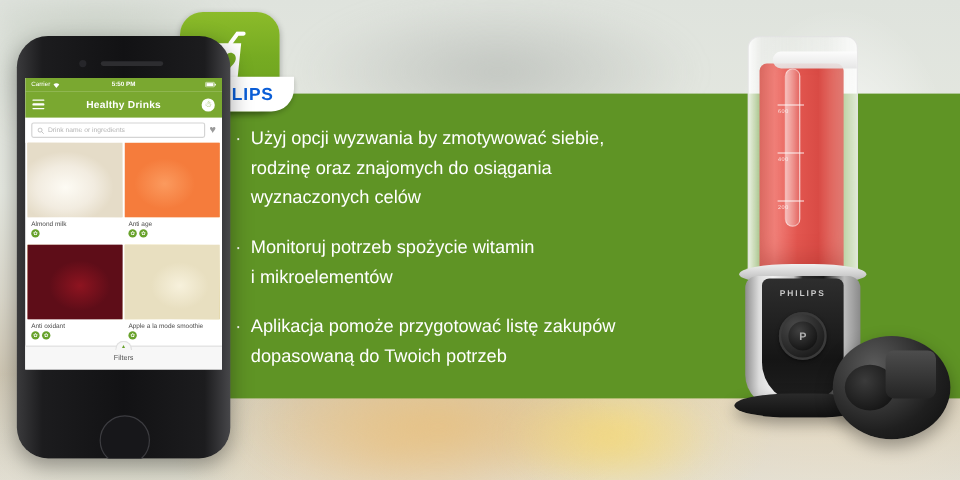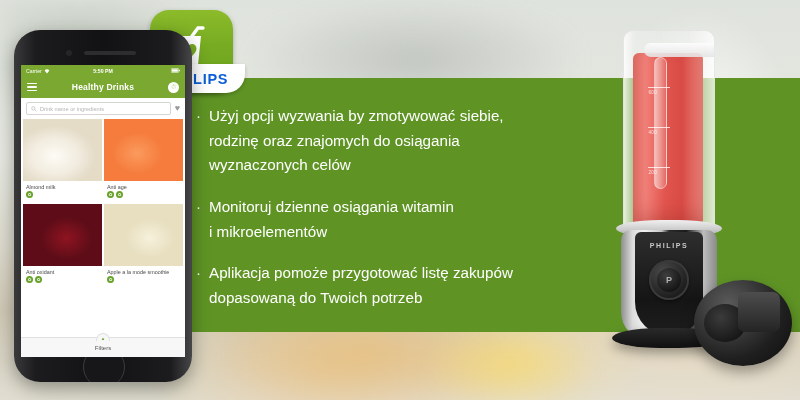--- a/index.html
+++ b/index.html
@@ -100,21 +100,21 @@
   #phone-camera{
     position:absolute; left:52px; top:20px; width:6px; height:6px;
     border-radius:50%; background:#26262a;
   }
   #phone-home{
     position:absolute; left:69px; top:316px; width:42px; height:42px;
     border-radius:50%; background:#17171a;
     border:1.4px solid #3c3c40;
   }
   #phone-screen{
-    position:absolute; left:7px; top:35px; width:164px; height:292px;
+    position:absolute; left:7px; top:35px; width:164px; height:243px;
     background:#ffffff; overflow:hidden;
   }
 
   
   #status-bar{
     height:11px; background:#7aa830; color:#ffffff;
     font-size:5.2px; display:flex; align-items:center;
     padding:0 5px; position:relative;
   }
   #status-carrier{ display:flex; align-items:center; gap:2px; }
@@ -312,21 +312,21 @@
 
 <div id="bullets">
   <div class="bullet">
     <span class="bullet-dot">·</span>
     <span class="bullet-text">Użyj opcji wyzwania by zmotywować siebie,
 rodzinę oraz znajomych do osiągania
 wyznaczonych celów</span>
   </div>
   <div class="bullet">
     <span class="bullet-dot">·</span>
-    <span class="bullet-text">Monitoruj dzienne osiągania witamin
+    <span class="bullet-text">Monitoruj potrzeb spożycie witamin
 i mikroelementów</span>
   </div>
   <div class="bullet">
     <span class="bullet-dot">·</span>
     <span class="bullet-text">Aplikacja pomoże przygotować listę zakupów
 dopasowaną do Twoich potrzeb</span>
   </div>
 </div>
 
 <div id="app-icon">

